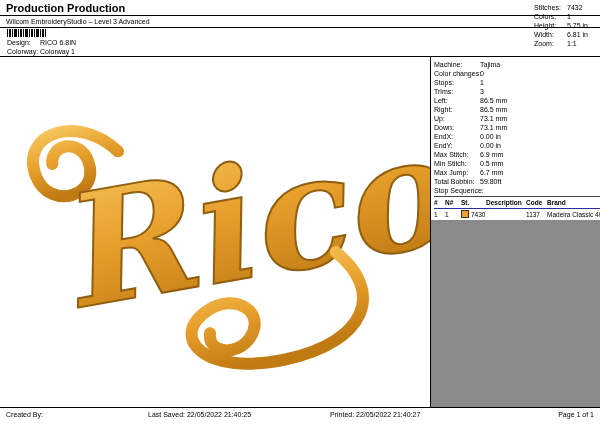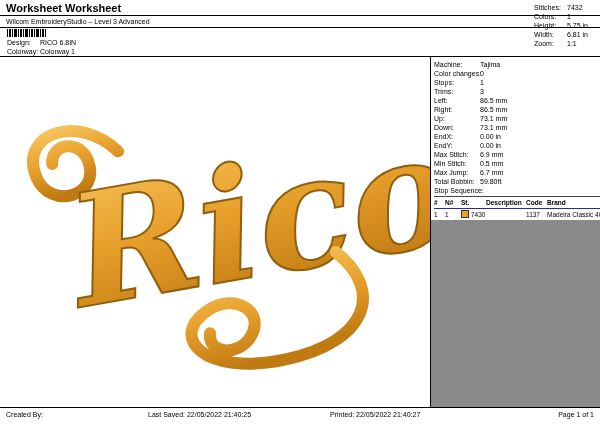--- a/index.html
+++ b/index.html
@@ -28,21 +28,21 @@
   .outside{position:absolute;left:431px;top:220px;width:169px;height:187px;background:#8a8a8a;}
   .vline{position:absolute;left:430px;top:56px;width:1px;height:351px;background:#000;}
   .blueline{position:absolute;background:#2b2ba0;height:1px;}
   .thinline{position:absolute;background:#444;height:1px;}
 </style>
 </head>
 <body>
 
 <div class="screen">
 
-  <div class="abs title" style="left:6px;top:2px;">Worksheet Worksheet</div>
+  <div class="abs title" style="left:6px;top:2px;">Production Production</div>
   <div class="hline" style="top:15px;"></div>
   <div class="abs f7" style="left:6px;top:17px;">Wilcom EmbroideryStudio – Level 3 Advanced</div>
   <div class="hline" style="top:27px;"></div>
 
   <div class="barcode" style="left:7px;top:29px;width:40px;height:8px;"></div>
   <div class="abs f7" style="left:7px;top:38px;">Design:</div>
   <div class="abs f7" style="left:40px;top:38px;">RICO 6.8IN</div>
   <div class="abs f7" style="left:7px;top:47px;">Colorway:</div>
   <div class="abs f7" style="left:40px;top:47px;">Colorway 1</div>
   <div class="hline" style="top:56px;"></div>

